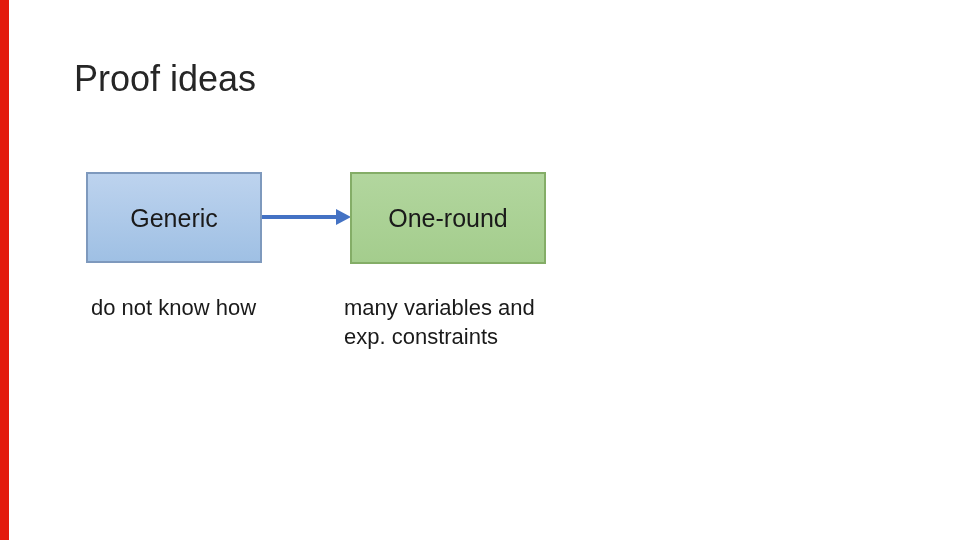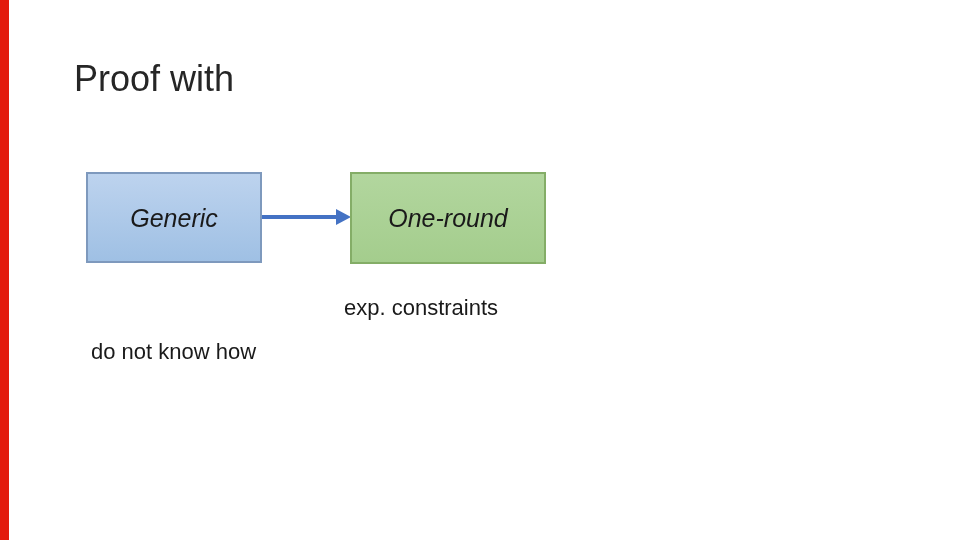--- a/index.html
+++ b/index.html
@@ -39,21 +39,20 @@
     position: absolute;
     box-sizing: border-box;
     display: flex;
     flex-direction: column;
     align-items: center;
     justify-content: center;
     text-align: center;
     font-size: 25px;
     line-height: 38px;
     color: #1a1a1a;
-    font-style: italic;
   }
   .node-box .box-line {
     display: block;
     white-space: nowrap;
   }
   .protocol-box {
     left: 86px;
     top: 172px;
     width: 176px;
     height: 91px;
@@ -79,50 +78,50 @@
     line-height: 29px;
     color: #1a1a1a;
   }
   .note .note-line {
     display: block;
     white-space: nowrap;
   }
   .protocol-note {
     left: 91px;
     top: 293px;
-    margin-top: 44px;
   }
   .mechanism-note {
     left: 344px;
     top: 293px;
   }
 </style>
 </head>
 <body>
 
 <div class="slide">
 
   <div class="accent-bar"></div>
 
-  <div class="page-title">Proof with</div>
+  <div class="page-title">Proof ideas</div>
 
   <div class="node-box protocol-box">
     <span class="box-line">Generic</span>
   </div>
 
   <svg class="flow-arrow" width="90" height="24" viewBox="0 0 90 24">
     <line x1="0" y1="12" x2="76" y2="12" stroke="#4472c4" stroke-width="4"></line>
     <polygon points="74,4 74,20 89,12" fill="#4472c4"></polygon>
   </svg>
 
   <div class="node-box mechanism-box">
     <span class="box-line">One-round</span>
   </div>
 
   <div class="note protocol-note">
     <span class="note-line">do not know how</span>
   </div>
 
   <div class="note mechanism-note">
+    <span class="note-line">many variables and</span>
     <span class="note-line">exp. constraints</span>
   </div>
 
 </div>
 
 </body></html>

